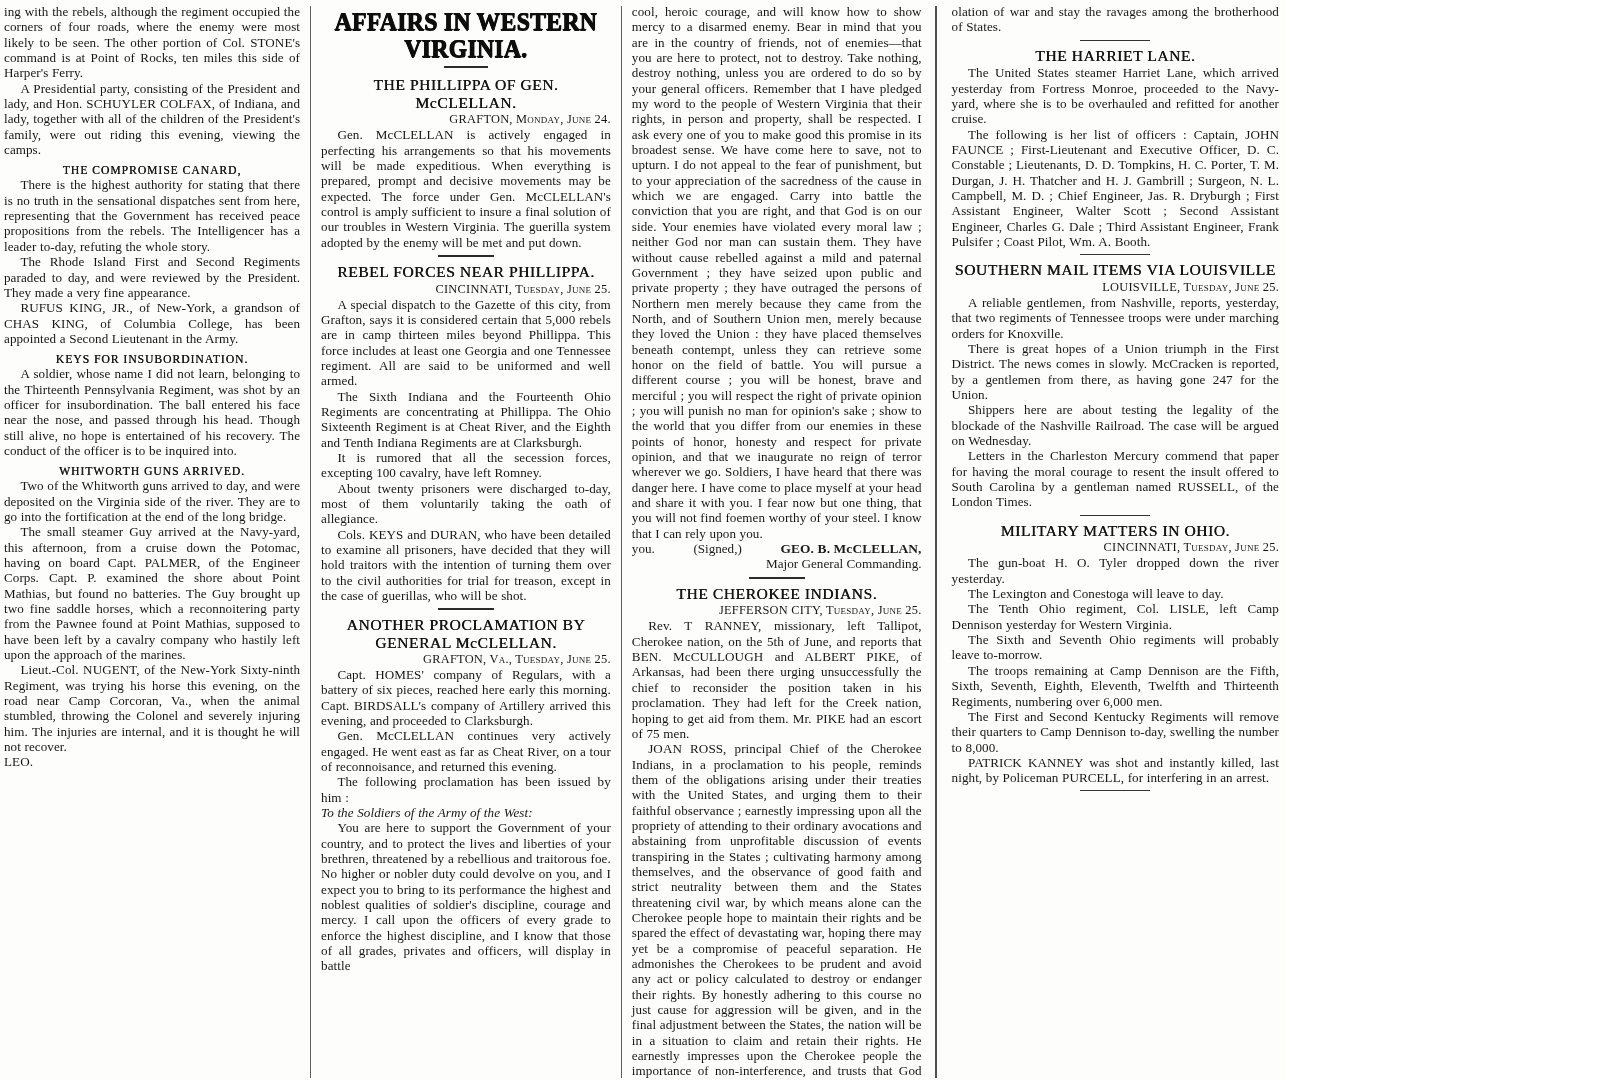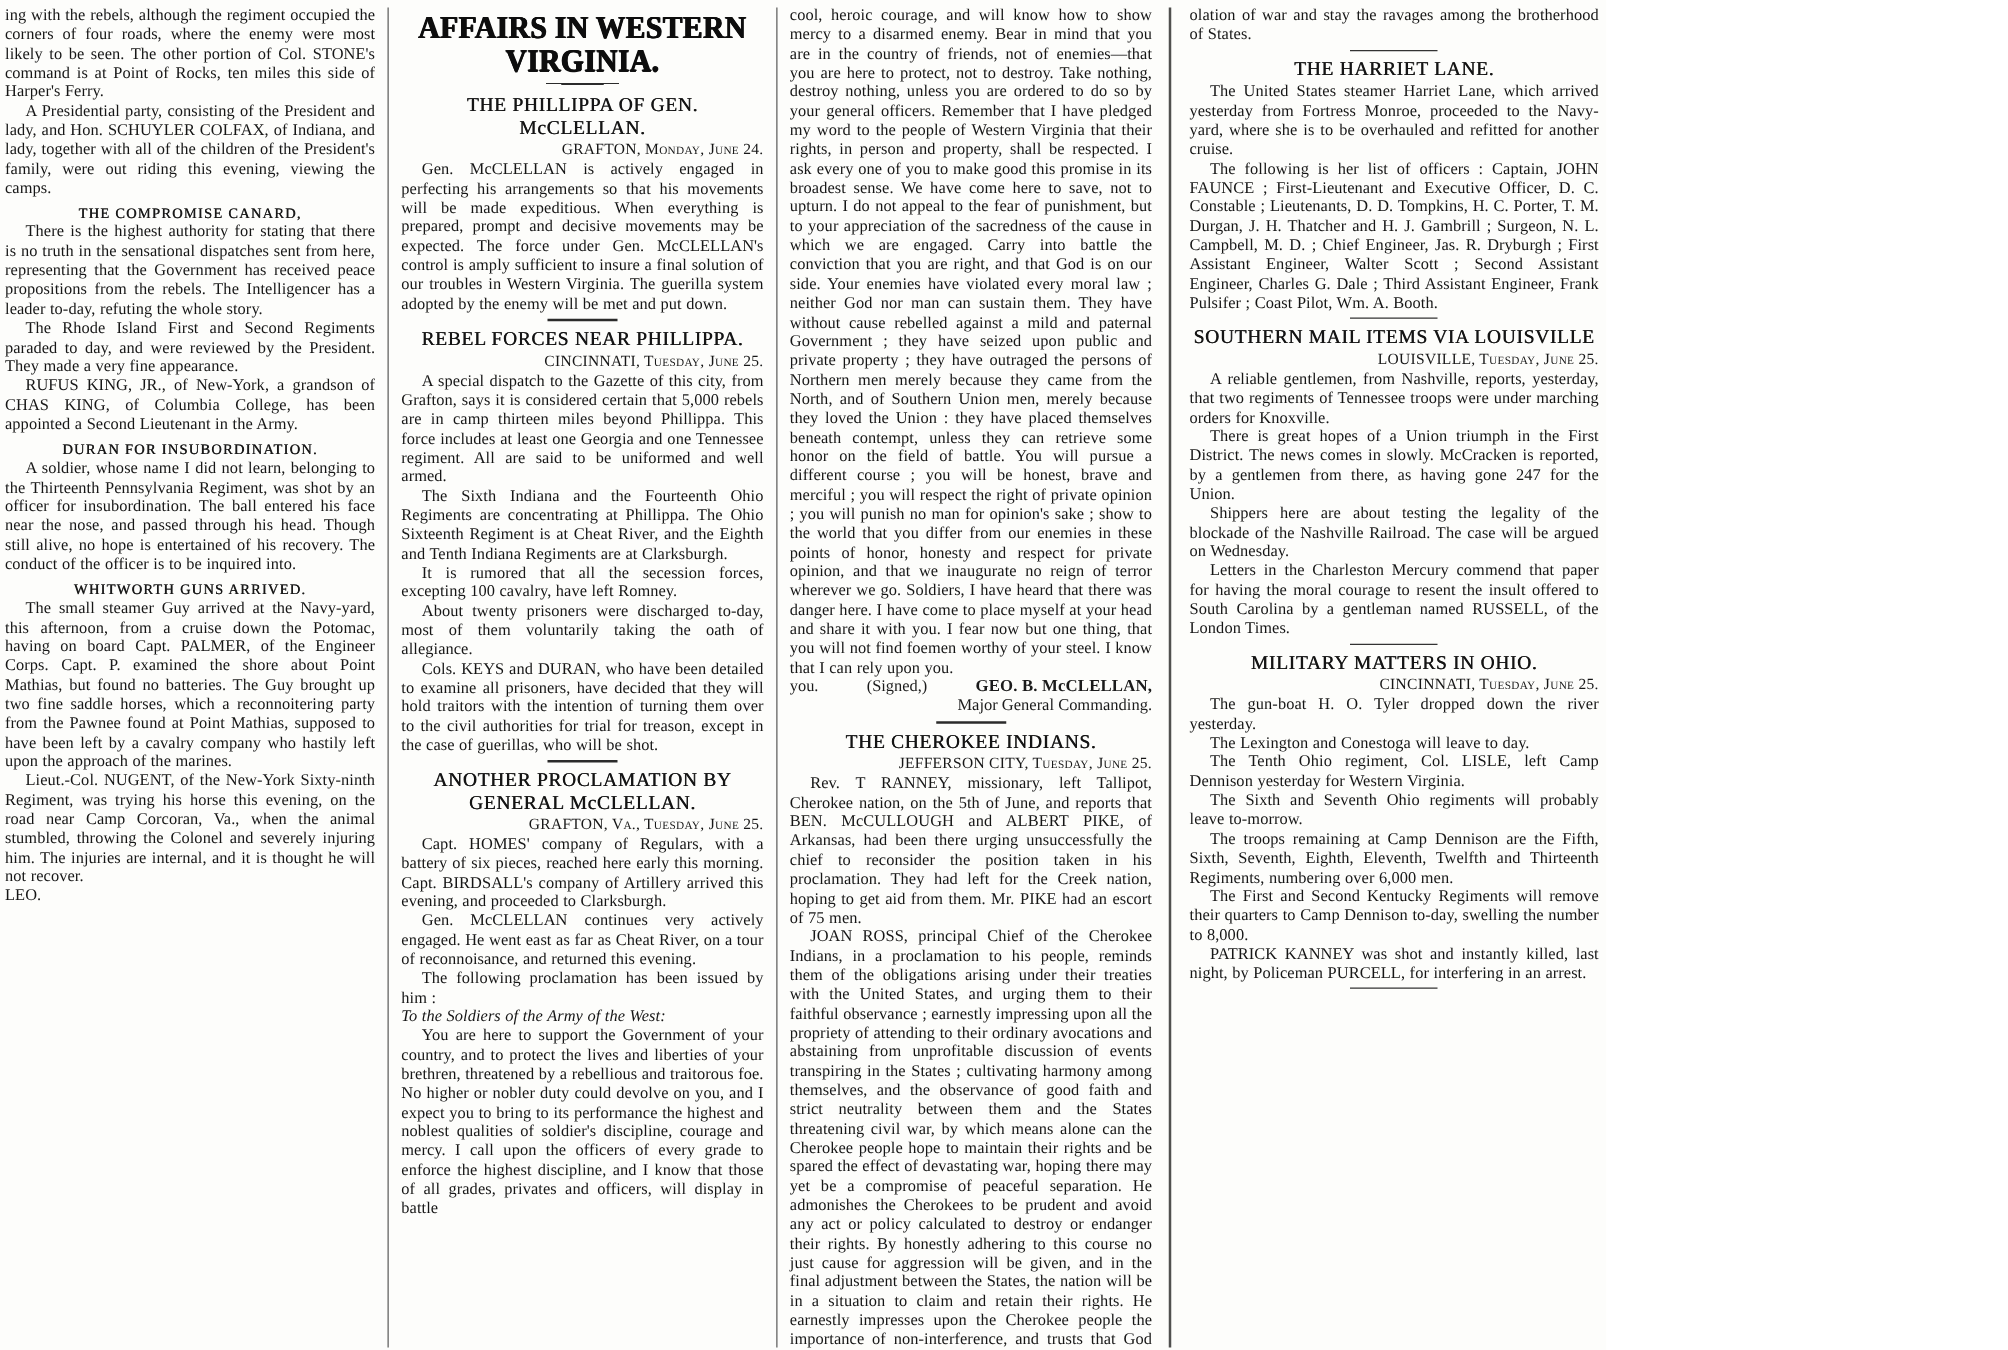--- a/index.html
+++ b/index.html
@@ -137,24 +137,25 @@
   <div class="col col-1">
 
     <p class="body cont wide">ing with the rebels, although the regiment occupied the corners of four roads, where the enemy were most likely to be seen. The other portion of Col. STONE's command is at Point of Rocks, ten miles this side of Harper's Ferry.</p>
     <p class="body wide">A Presidential party, consisting of the President and lady, and Hon. SCHUYLER COLFAX, of Indiana, and lady, together with all of the children of the President's family, were out riding this evening, viewing the camps.</p>
 
     <h3 class="subhead">THE COMPROMISE CANARD,</h3>
     <p class="body wide">There is the highest authority for stating that there is no truth in the sensational dispatches sent from here, representing that the Government has received peace propositions from the rebels. The Intelligencer has a leader to-day, refuting the whole story.</p>
     <p class="body wide">The Rhode Island First and Second Regiments paraded to day, and were reviewed by the President. They made a very fine appearance.</p>
     <p class="body wide">RUFUS KING, JR., of New-York, a grandson of CHAS KING, of Columbia College, has been appointed a Second Lieutenant in the Army.</p>
 
-    <h3 class="subhead">DURAN FOR INSUBORDINATION.</h3>
+    <h3 class="subhead">KEYS FOR INSUBORDINATION.</h3>
     <p class="body wide">A soldier, whose name I did not learn, belonging to the Thirteenth Pennsylvania Regiment, was shot by an officer for insubordination. The ball entered his face near the nose, and passed through his head. Though still alive, no hope is entertained of his recovery. The conduct of the officer is to be inquired into.</p>
 
     <h3 class="subhead">WHITWORTH GUNS ARRIVED.</h3>
+    <p class="body wide">Two of the Whitworth guns arrived to day, and were deposited on the Virginia side of the river. They are to go into the fortification at the end of the long bridge.</p>
     <p class="body wide">The small steamer Guy arrived at the Navy-yard, this afternoon, from a cruise down the Potomac, having on board Capt. PALMER, of the Engineer Corps. Capt. P. examined the shore about Point Mathias, but found no batteries. The Guy brought up two fine saddle horses, which a reconnoitering party from the Pawnee found at Point Mathias, supposed to have been left by a cavalry company who hastily left upon the approach of the marines.</p>
     <p class="body wide">Lieut.-Col. NUGENT, of the New-York Sixty-ninth Regiment, was trying his horse this evening, on the road near Camp Corcoran, Va., when the animal stumbled, throwing the Colonel and severely injuring him. The injuries are internal, and it is thought he will not recover.</p>
     <p class="body noind sig2">LEO.</p>
   </div>
 
   <div class="rule"></div>
 
   <div class="col col-2">
 
     <h1 class="masthead">AFFAIRS IN WESTERN VIRGINIA.</h1>

